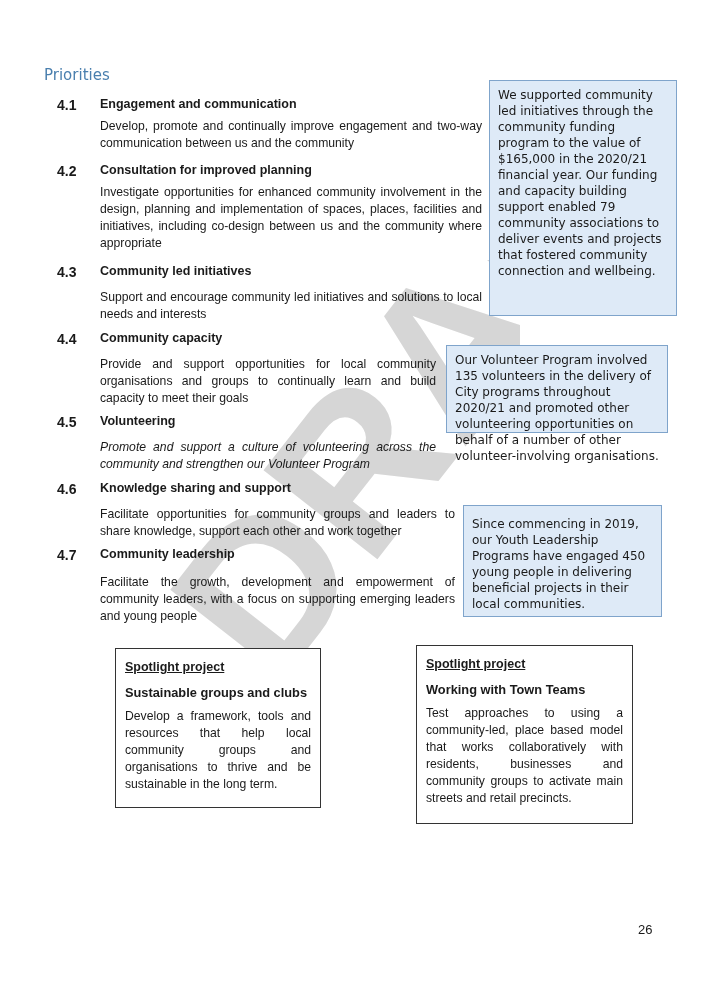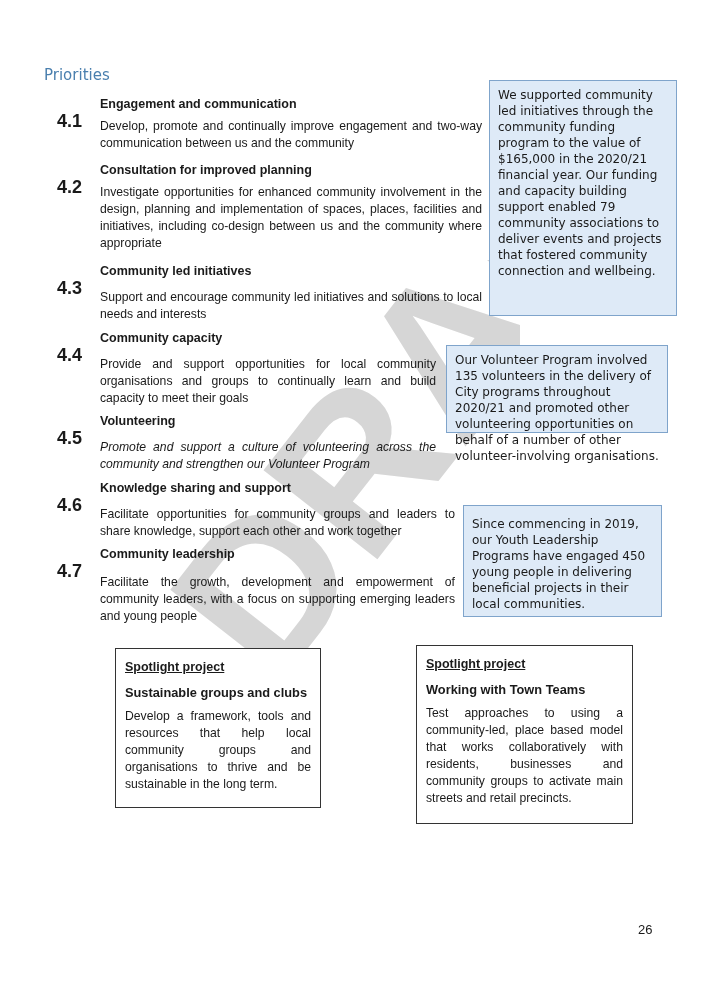--- a/index.html
+++ b/index.html
@@ -14,21 +14,21 @@
   .watermark text {
     font-family: "Liberation Sans", sans-serif; font-weight: bold; font-size: 210px;
     fill: #d6d6d6;
   }
   .section-title {
     position: absolute; left: 44px; top: 66px; font-size: 15px; color: #4a7fae;
     font-family: "DejaVu Sans", sans-serif; font-weight: normal; z-index: 2;
   }
   .priority { position: absolute; left: 57px; z-index: 2; }
   .priority .num {
-    position: absolute; left: 0; top: 14px; font-weight: bold; font-size: 18px; width: 40px;
+    position: absolute; left: 0; top: 0; font-weight: bold; font-size: 14px; width: 40px;
   }
   .priority .head {
     position: absolute; left: 43px; top: 0; font-weight: bold; font-size: 12.5px; white-space: nowrap;
   }
   .priority .desc {
     position: absolute; left: 43px; top: 21px; font-size: 12.2px; line-height: 17px; text-align: justify;
   }
   .bluebox {
     position: absolute; background: #deeaf7; border: 1.5px solid #7fa4cb; z-index: 2;
     font-family: "DejaVu Sans", sans-serif; font-size: 12px; line-height: 16px; color: #1a1a1a;

